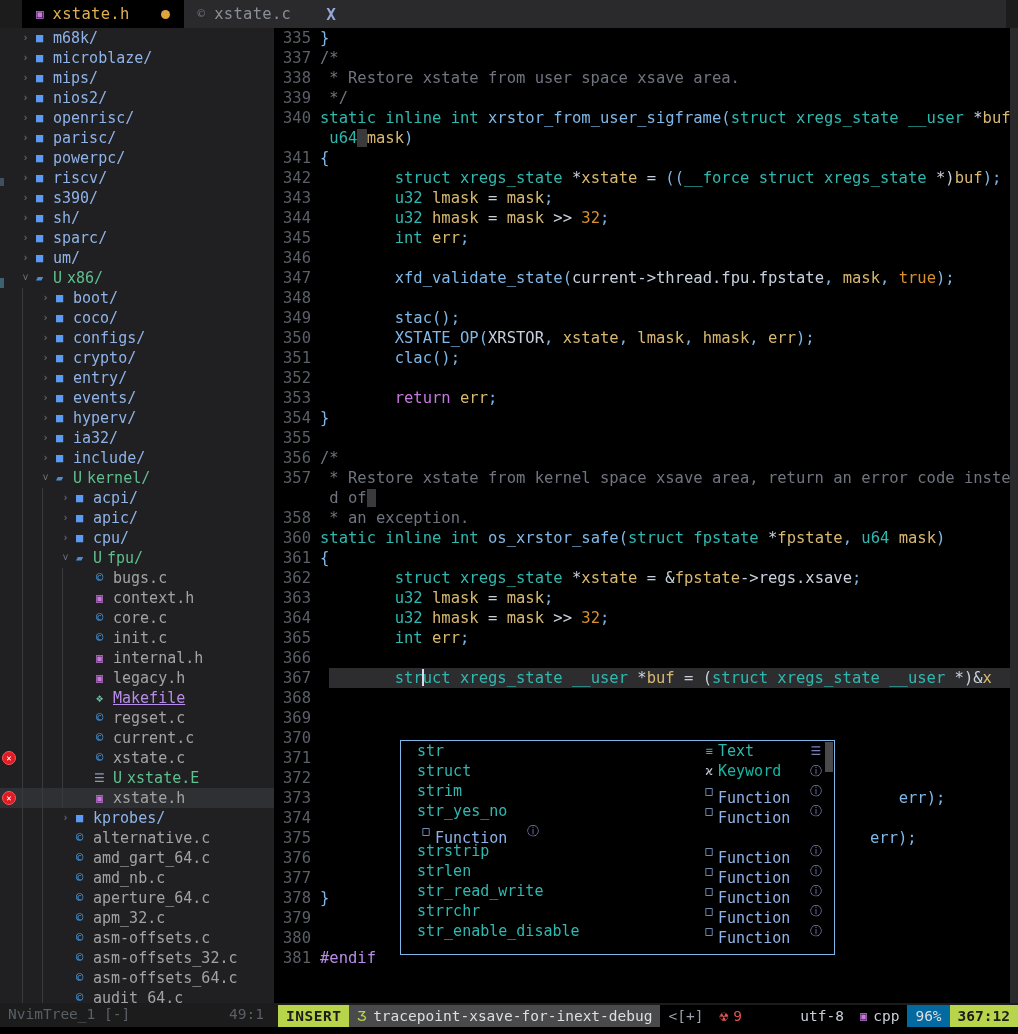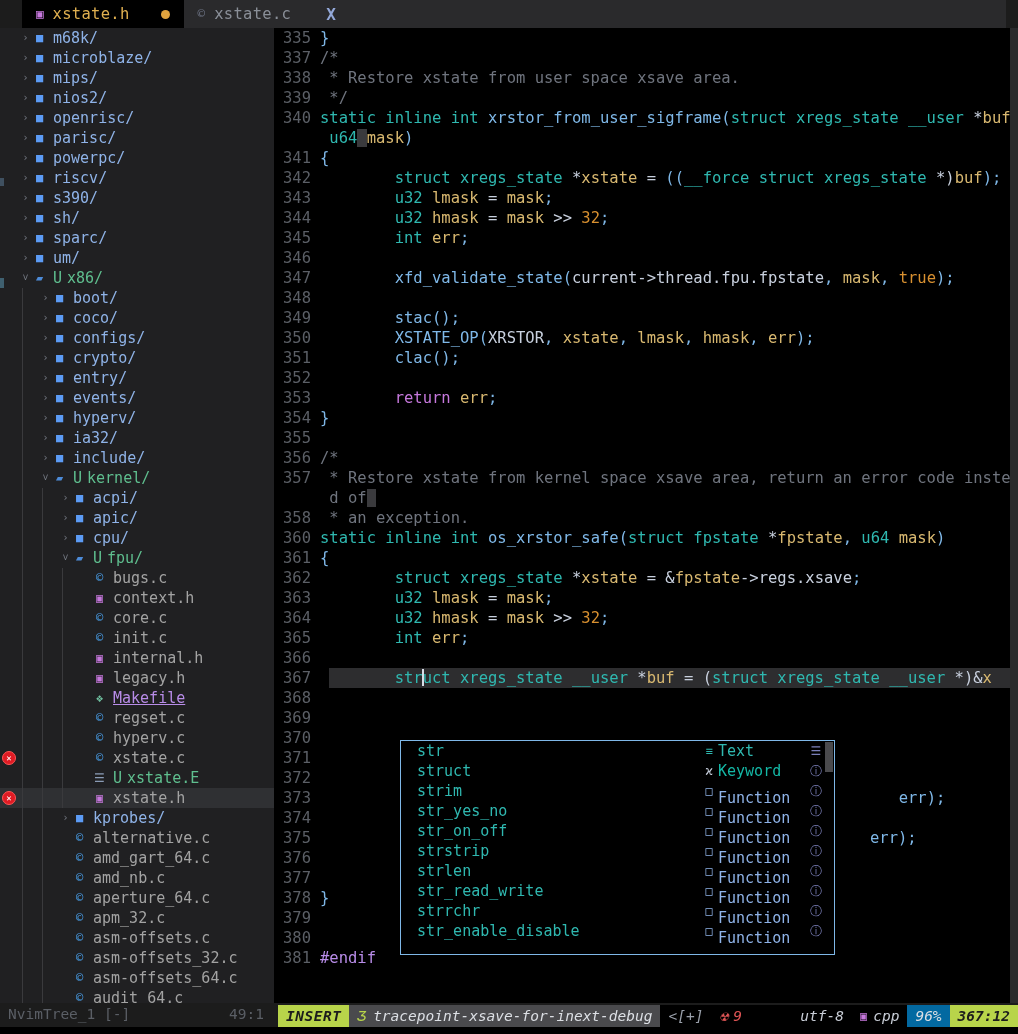--- a/index.html
+++ b/index.html
@@ -137,21 +137,21 @@
   #tree-status {
     position: absolute; left: 0; top: 1003px; width: 274px; height: 22px;
     background: #1c1c1c; color: #5b5f66; font-size: 14.5px; line-height: 22px;
     display: flex; align-items: center;
   }
   #tree-status .ts-name { padding-left: 8px; }
   #tree-status .ts-pos { margin-left: auto; padding-right: 10px; }
 
   #statusline {
     position: absolute; left: 278px; top: 1005px; width: 740px; height: 22px;
-    display: flex; align-items: stretch; font-size: 14.5px; font-style: italic;
+    display: flex; align-items: stretch; font-size: 14.5px;
   }
   .sl-seg { display: flex; align-items: center; height: 22px; padding: 0 8px; white-space: nowrap; }
   .sl-mode { background: #b8d44a; color: #1c1c1c; font-weight: bold; letter-spacing: .5px; }
   .sl-branch { background: #4a4a4d; color: #dcdfe4; gap: 7px; }
   .sl-branch .bicon { color: #b8d44a; }
   .sl-file { background: #000000; color: #9aa0ab; }
   .sl-err { background: #000000; color: #e05555; gap: 5px; }
   .sl-enc { background: #000000; color: #c8cdd6; }
   .sl-ft  { background: #000000; color: #c8cdd6; gap: 6px; }
   .sl-ft .fticon { color: #c678dd; font-size: 12px; }
@@ -503,21 +503,21 @@
         </div>
         <div class="tree-row">
           <span class="indent-guides">
             <span class="vline" style="left: 22px;"></span>
             <span class="vline" style="left: 42px;"></span>
             <span class="vline" style="left: 62px;"></span>
           </span>
           <span style="display: inline-block; width: 80px; flex: 0 0 auto;"></span>
           <span class="arrow"></span>
           <span class="ficon c">©</span>
-          <span class="lbl file">hyperv.c</span>
+          <span class="lbl file">current.c</span>
         </div>
         <div class="tree-row">
           <span class="gutter-err">✕</span>
           <span class="indent-guides">
             <span class="vline" style="left: 22px;"></span>
             <span class="vline" style="left: 42px;"></span>
             <span class="vline" style="left: 62px;"></span>
           </span>
           <span style="display: inline-block; width: 80px; flex: 0 0 auto;"></span>
           <span class="arrow"></span>
@@ -725,21 +725,20 @@
           <span class="cmp-kind k-function">Function</span>
           <span class="cmp-src">ⓘ</span>
         </div>
         <div class="cmp-row">
           <span class="cmp-word">str_yes_no</span>
           <span class="cmp-kindicon icon-function">□</span>
           <span class="cmp-kind k-function">Function</span>
           <span class="cmp-src">ⓘ</span>
         </div>
         <div class="cmp-row">
-          <span class="cmp-word">str_on_off</span>
           <span class="cmp-kindicon icon-function">□</span>
           <span class="cmp-kind k-function">Function</span>
           <span class="cmp-src">ⓘ</span>
         </div>
         <div class="cmp-row">
           <span class="cmp-word">strstrip</span>
           <span class="cmp-kindicon icon-function">□</span>
           <span class="cmp-kind k-function">Function</span>
           <span class="cmp-src">ⓘ</span>
         </div>

